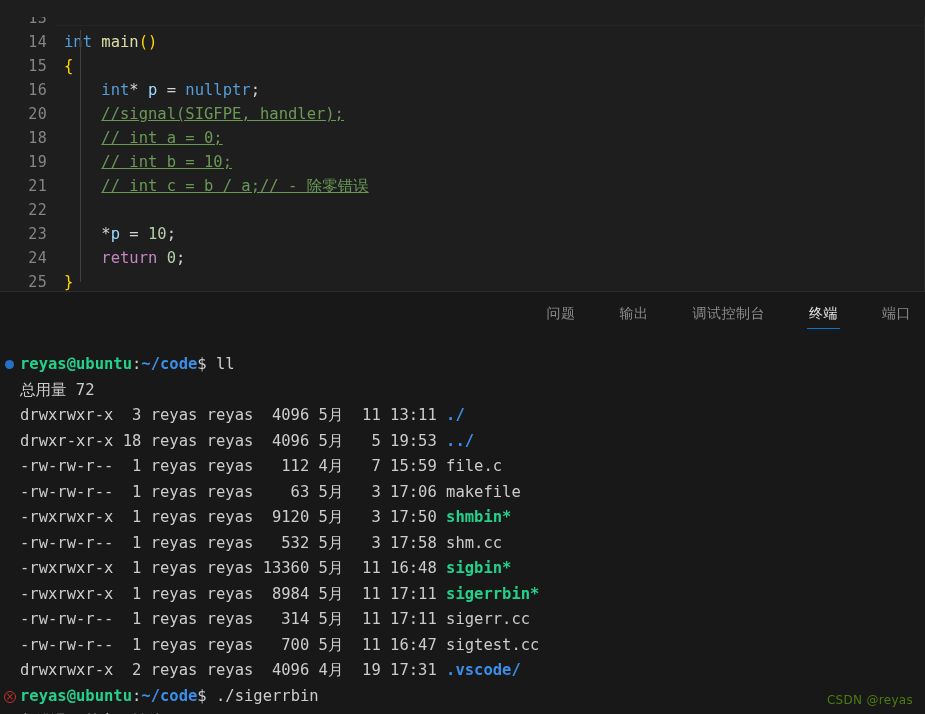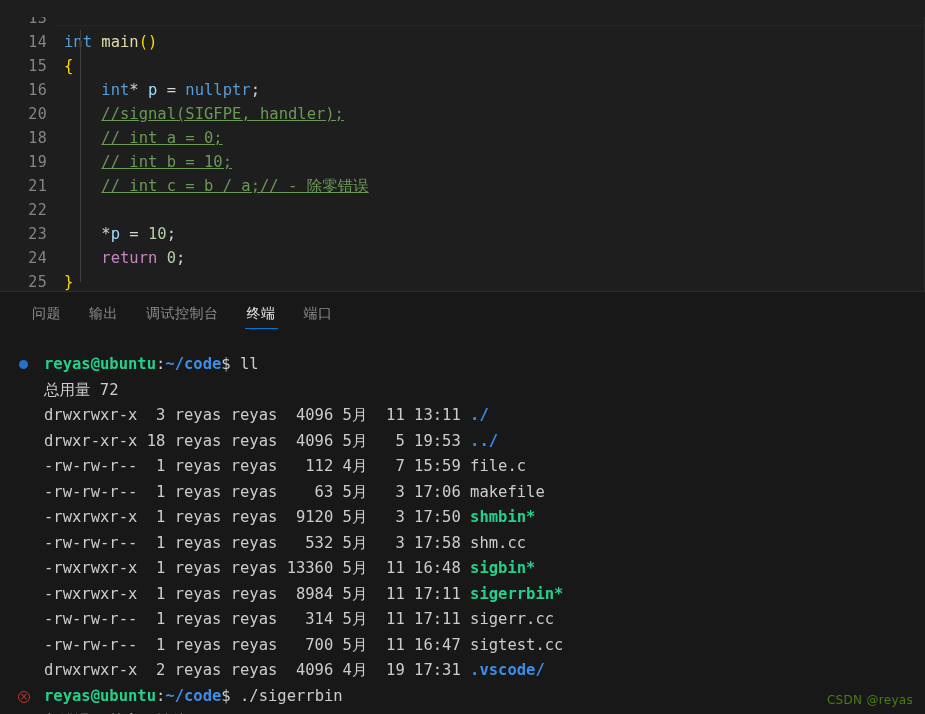--- a/index.html
+++ b/index.html
@@ -48,21 +48,21 @@
   .pun  { color: #d4d4d4; }
   .brk  { color: #ffd700; }
 
   
   .panel {
     position: absolute; left: 0; top: 291px; width: 925px; height: 423px;
     background: #181818; border-top: 1px solid #2b2b2b;
   }
   .tabbar {
     position: relative; height: 44px; display: flex; align-items: center;
-    padding-left: 18px; gap: 0px;
+    padding-left: 18px; gap: 16px; justify-content: flex-end;
   }
   .tab {
     position: relative; height: 44px; display: flex; align-items: center;
     padding: 0 14px; font-size: 14px;
     font-family: "DejaVu Sans", "Liberation Sans", sans-serif;
     color: #8b8b8b; letter-spacing: 0.5px; cursor: pointer;
   }
   .tab.active { color: #e7e7e7; }
   .tab.active::after {
     content: ""; position: absolute; left: 12px; right: 12px; bottom: 7px;
@@ -71,21 +71,21 @@
 
   
   .terminal {
     position: absolute; left: 0; top: 44px; right: 0; bottom: 0;
     background: #181818; padding: 16px 0 0 0; overflow: hidden;
   }
   .term-line {
     position: relative; height: 25.5px; line-height: 25.5px;
     font-size: 15.5px; white-space: pre;
     font-family: "DejaVu Sans Mono", "Liberation Mono", monospace;
-    color: #cccccc; padding-left: 30px; margin-left: 14px;
+    color: #cccccc; padding-left: 20px;
   }
   .deco { position: absolute; left: 3px; top: 5px; width: 15px; height: 15px; }
   .deco.ok {
     border-radius: 50%; background: #2472c8; width: 9px; height: 9px;
     left: 5px; top: 8px;
   }
   .deco.err {
     width: 12px; height: 12px; left: 4px; top: 7px;
     border-radius: 50%; border: 1.5px solid #c4342f; color: #c4342f;
     font-size: 10px; line-height: 9px; text-align: center;

